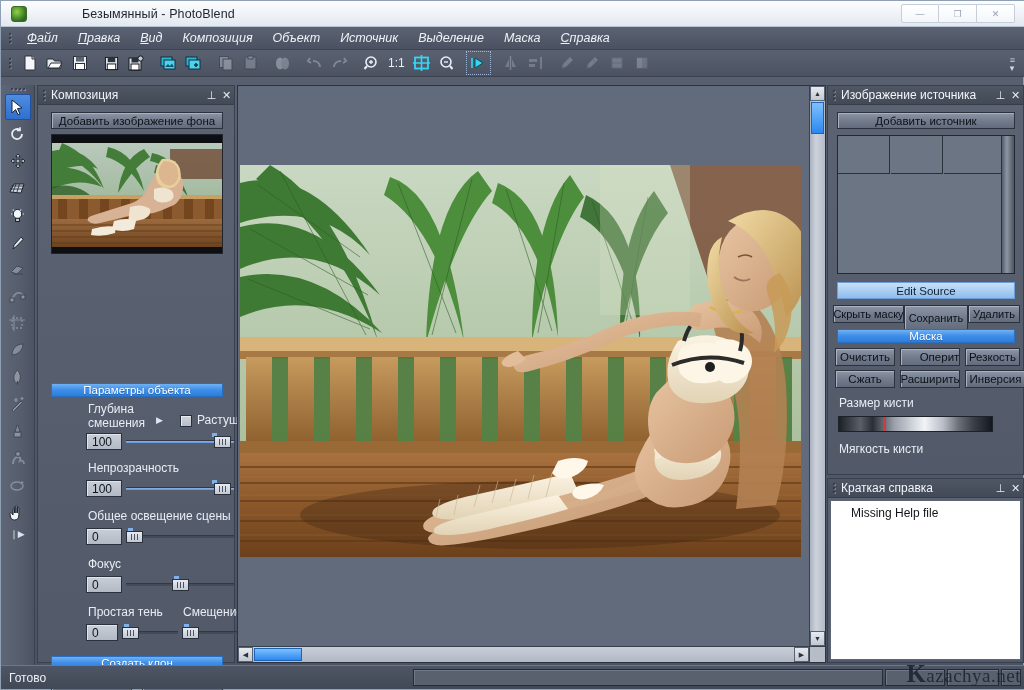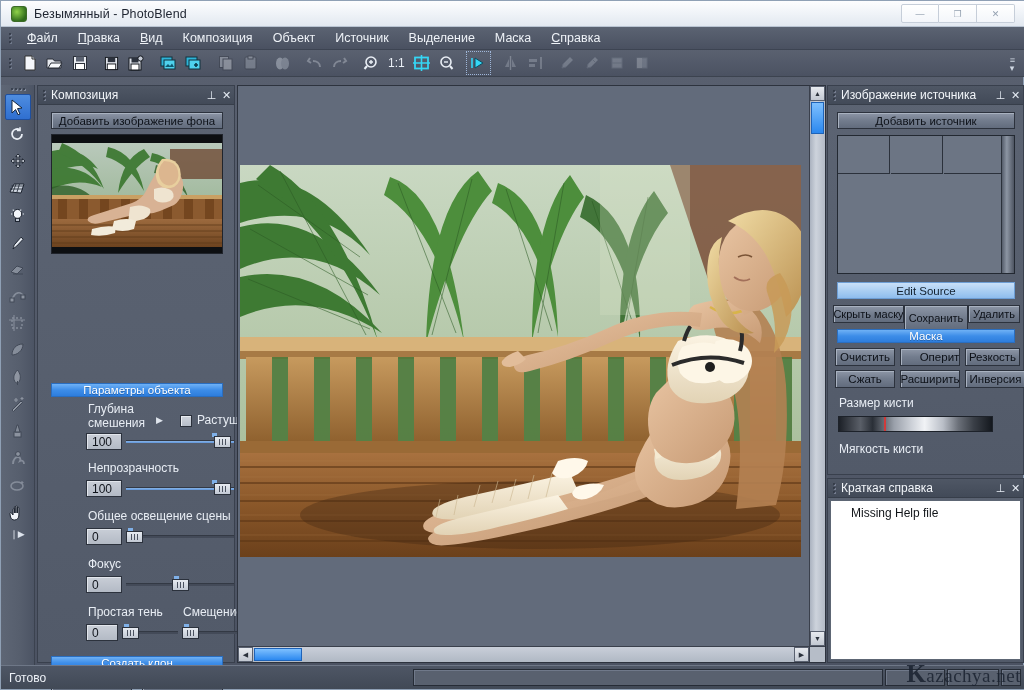--- a/index.html
+++ b/index.html
@@ -12,21 +12,21 @@
     position: relative; width: 1024px; height: 690px;
     background: linear-gradient(#5a6170, #4b5262);
     border: 1px solid #8fa0b5;
   }
 
   
   #titlebar {
     position: absolute; left: 0; top: 0; width: 1024px; height: 26px;
     background: linear-gradient(#fdfdfe, #eef2f7 55%, #e2e8f0);
     border-bottom: 1px solid #b9c4d2;
-    display: flex; align-items: center;
+    display: flex; align-items: center; gap: 48px;
   }
   #titlebar .appicon {
     width: 16px; height: 16px; margin-left: 10px; margin-right: 7px;
     border-radius: 3px;
     background: radial-gradient(circle at 35% 35%, #8fd24a, #2f6b1c 75%);
     border: 1px solid #3c6b27;
   }
   #titlebar .ttl {
     font-size: 12.5px; color: #1e2430; letter-spacing: .1px;
   }
@@ -41,21 +41,21 @@
     color: #93a0b0; font-size: 9px; line-height: 19px; text-align: center;
   }
   #winbtns .wb:first-child { border-left: 1px solid #c6ced9; border-radius: 2px 0 0 2px; }
   #winbtns .wb:last-child { border-radius: 0 2px 2px 0; }
 
   
   #menubar {
     position: absolute; left: 0; top: 26px; width: 1024px; height: 23px;
     background: linear-gradient(#5c6personal, #4a5161);
     background: linear-gradient(#5b6372, #4a5161);
-    display: flex; align-items: center; border-bottom: 1px solid #3d4452;
+    display: flex; align-items: center; border-bottom: 1px solid #3d4452; font-style: italic;
   }
   .gripper {
     width: 9px; height: 17px; margin: 0 3px 0 4px;
     display: flex; flex-direction: column; justify-content: center; gap: 2px;
     align-items: center;
   }
   .gripper i { width: 2px; height: 2px; background: #2d3340; display: block;
                box-shadow: 1px 1px 0 #7a8396; border-radius: 50%; }
   .mi {
     color: #eef2f7; font-size: 12.5px; padding: 2px 10px; white-space: nowrap;

